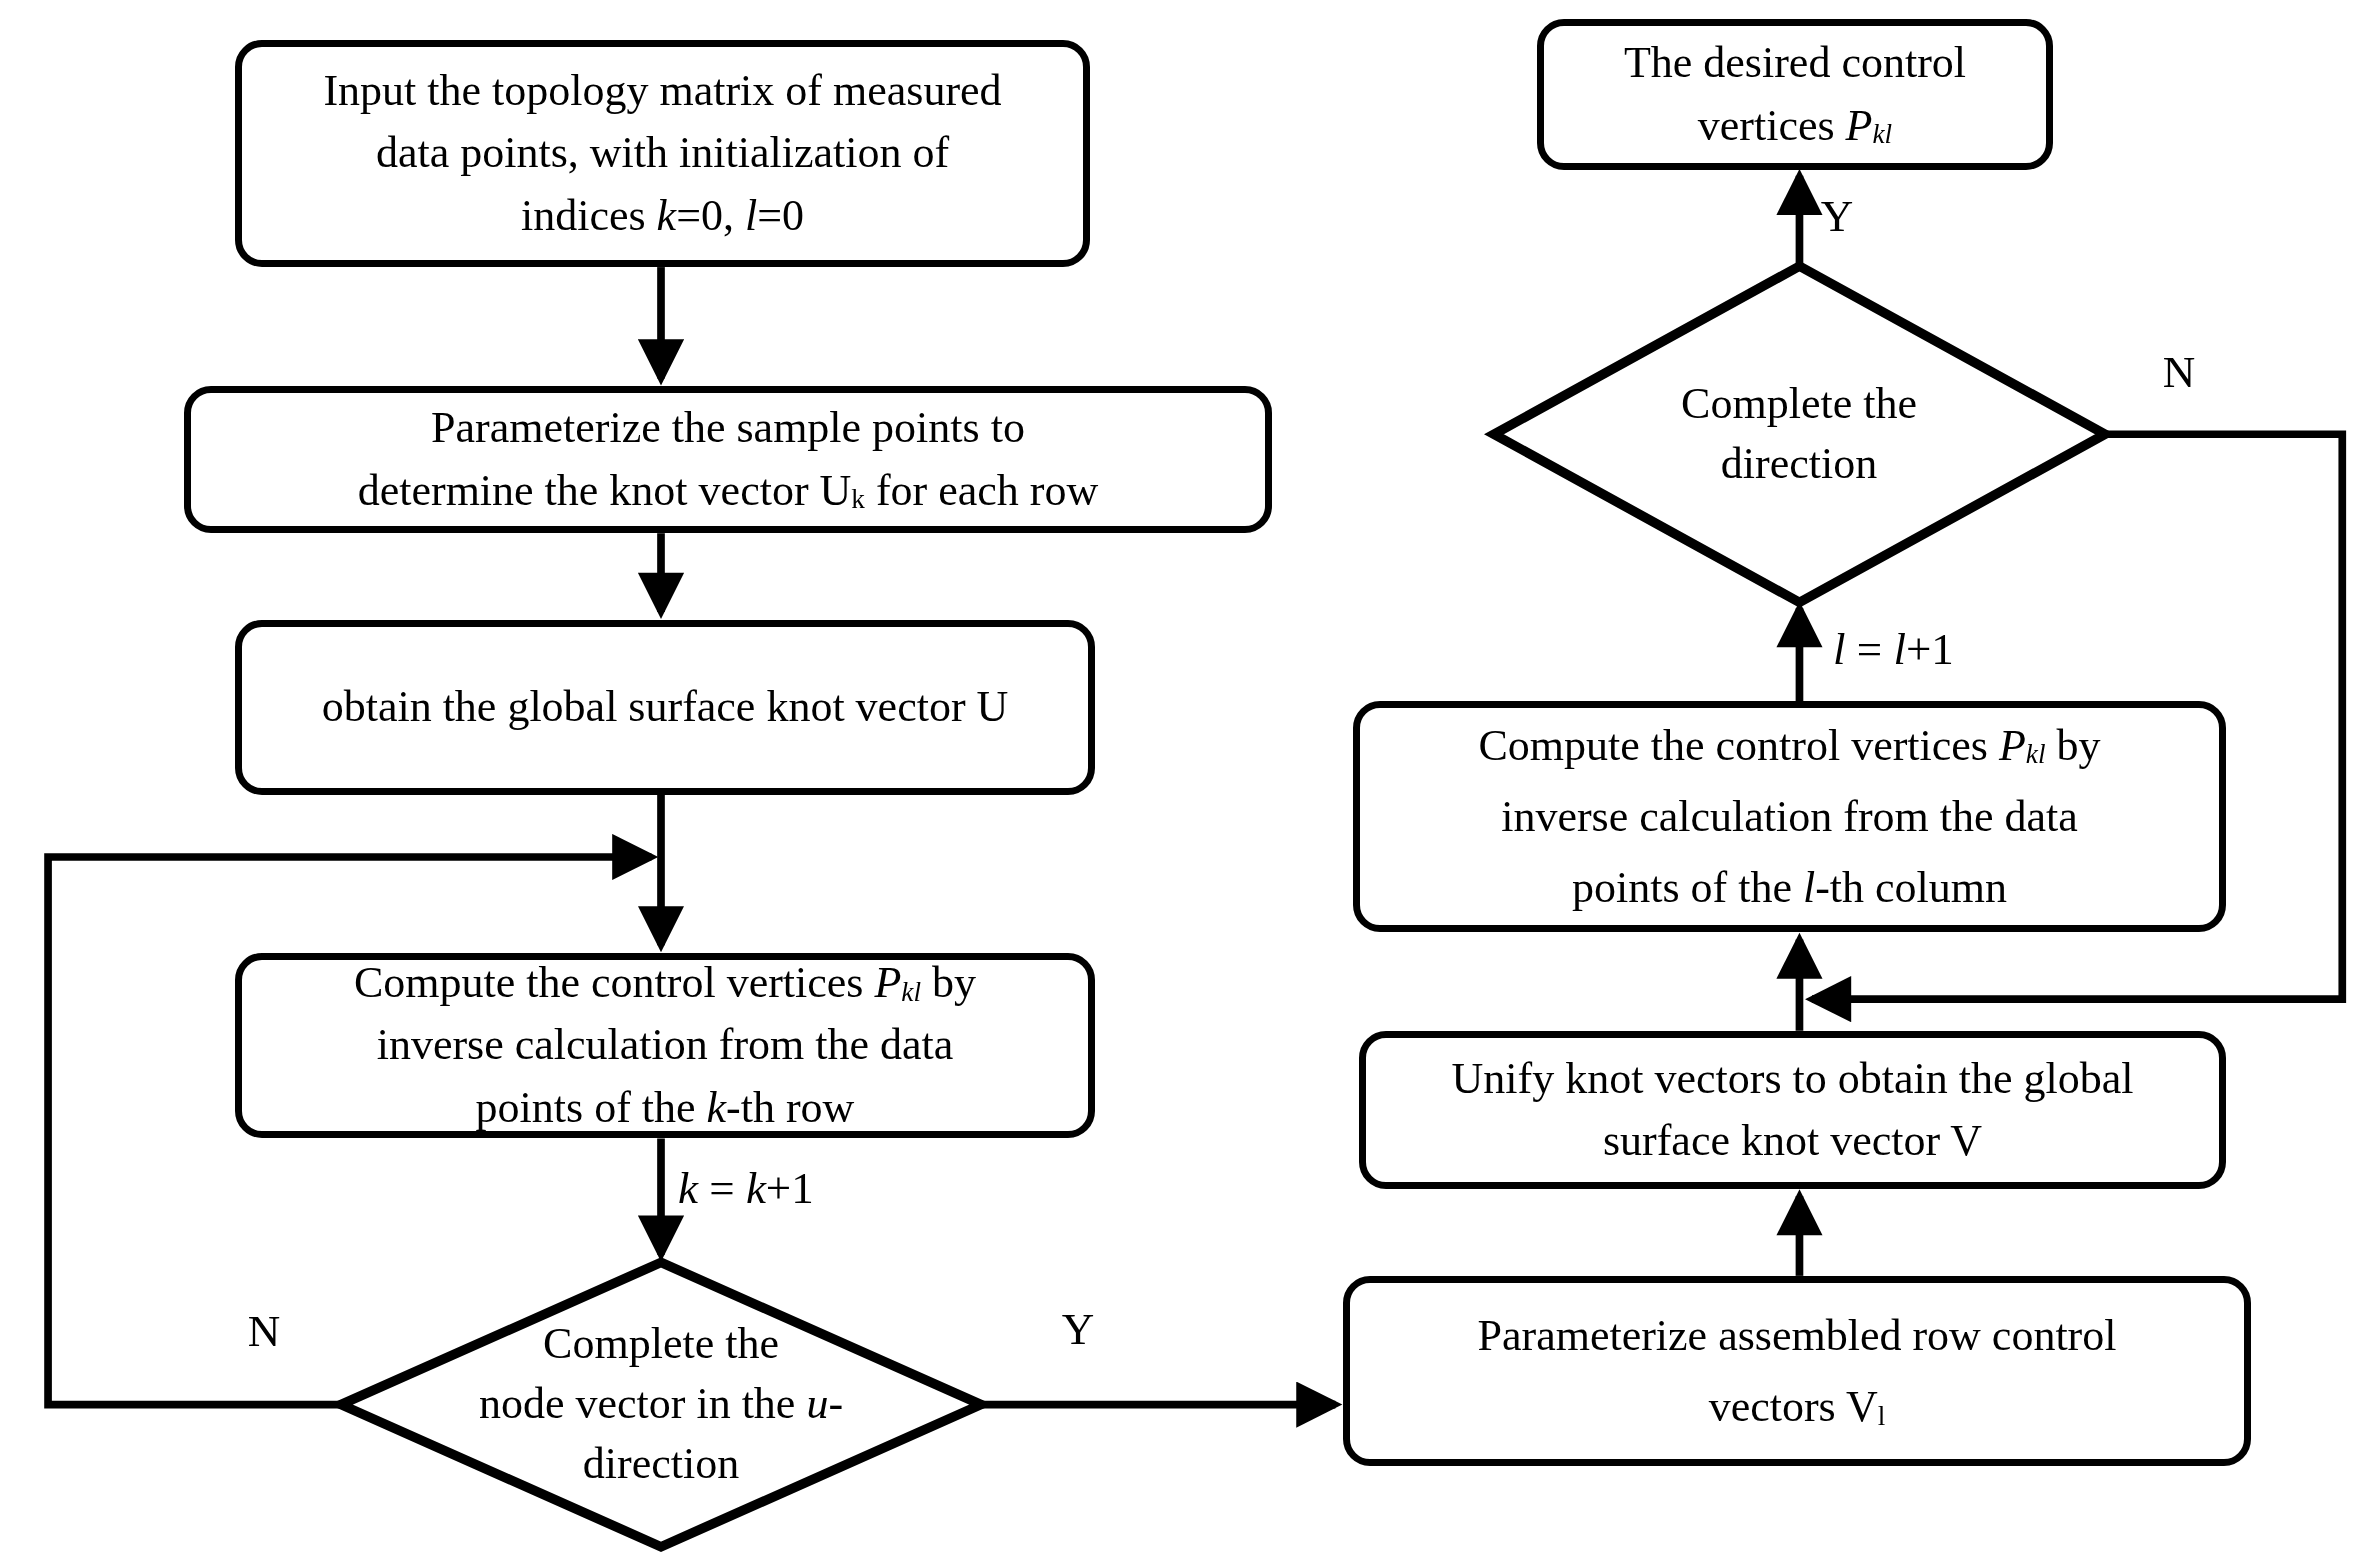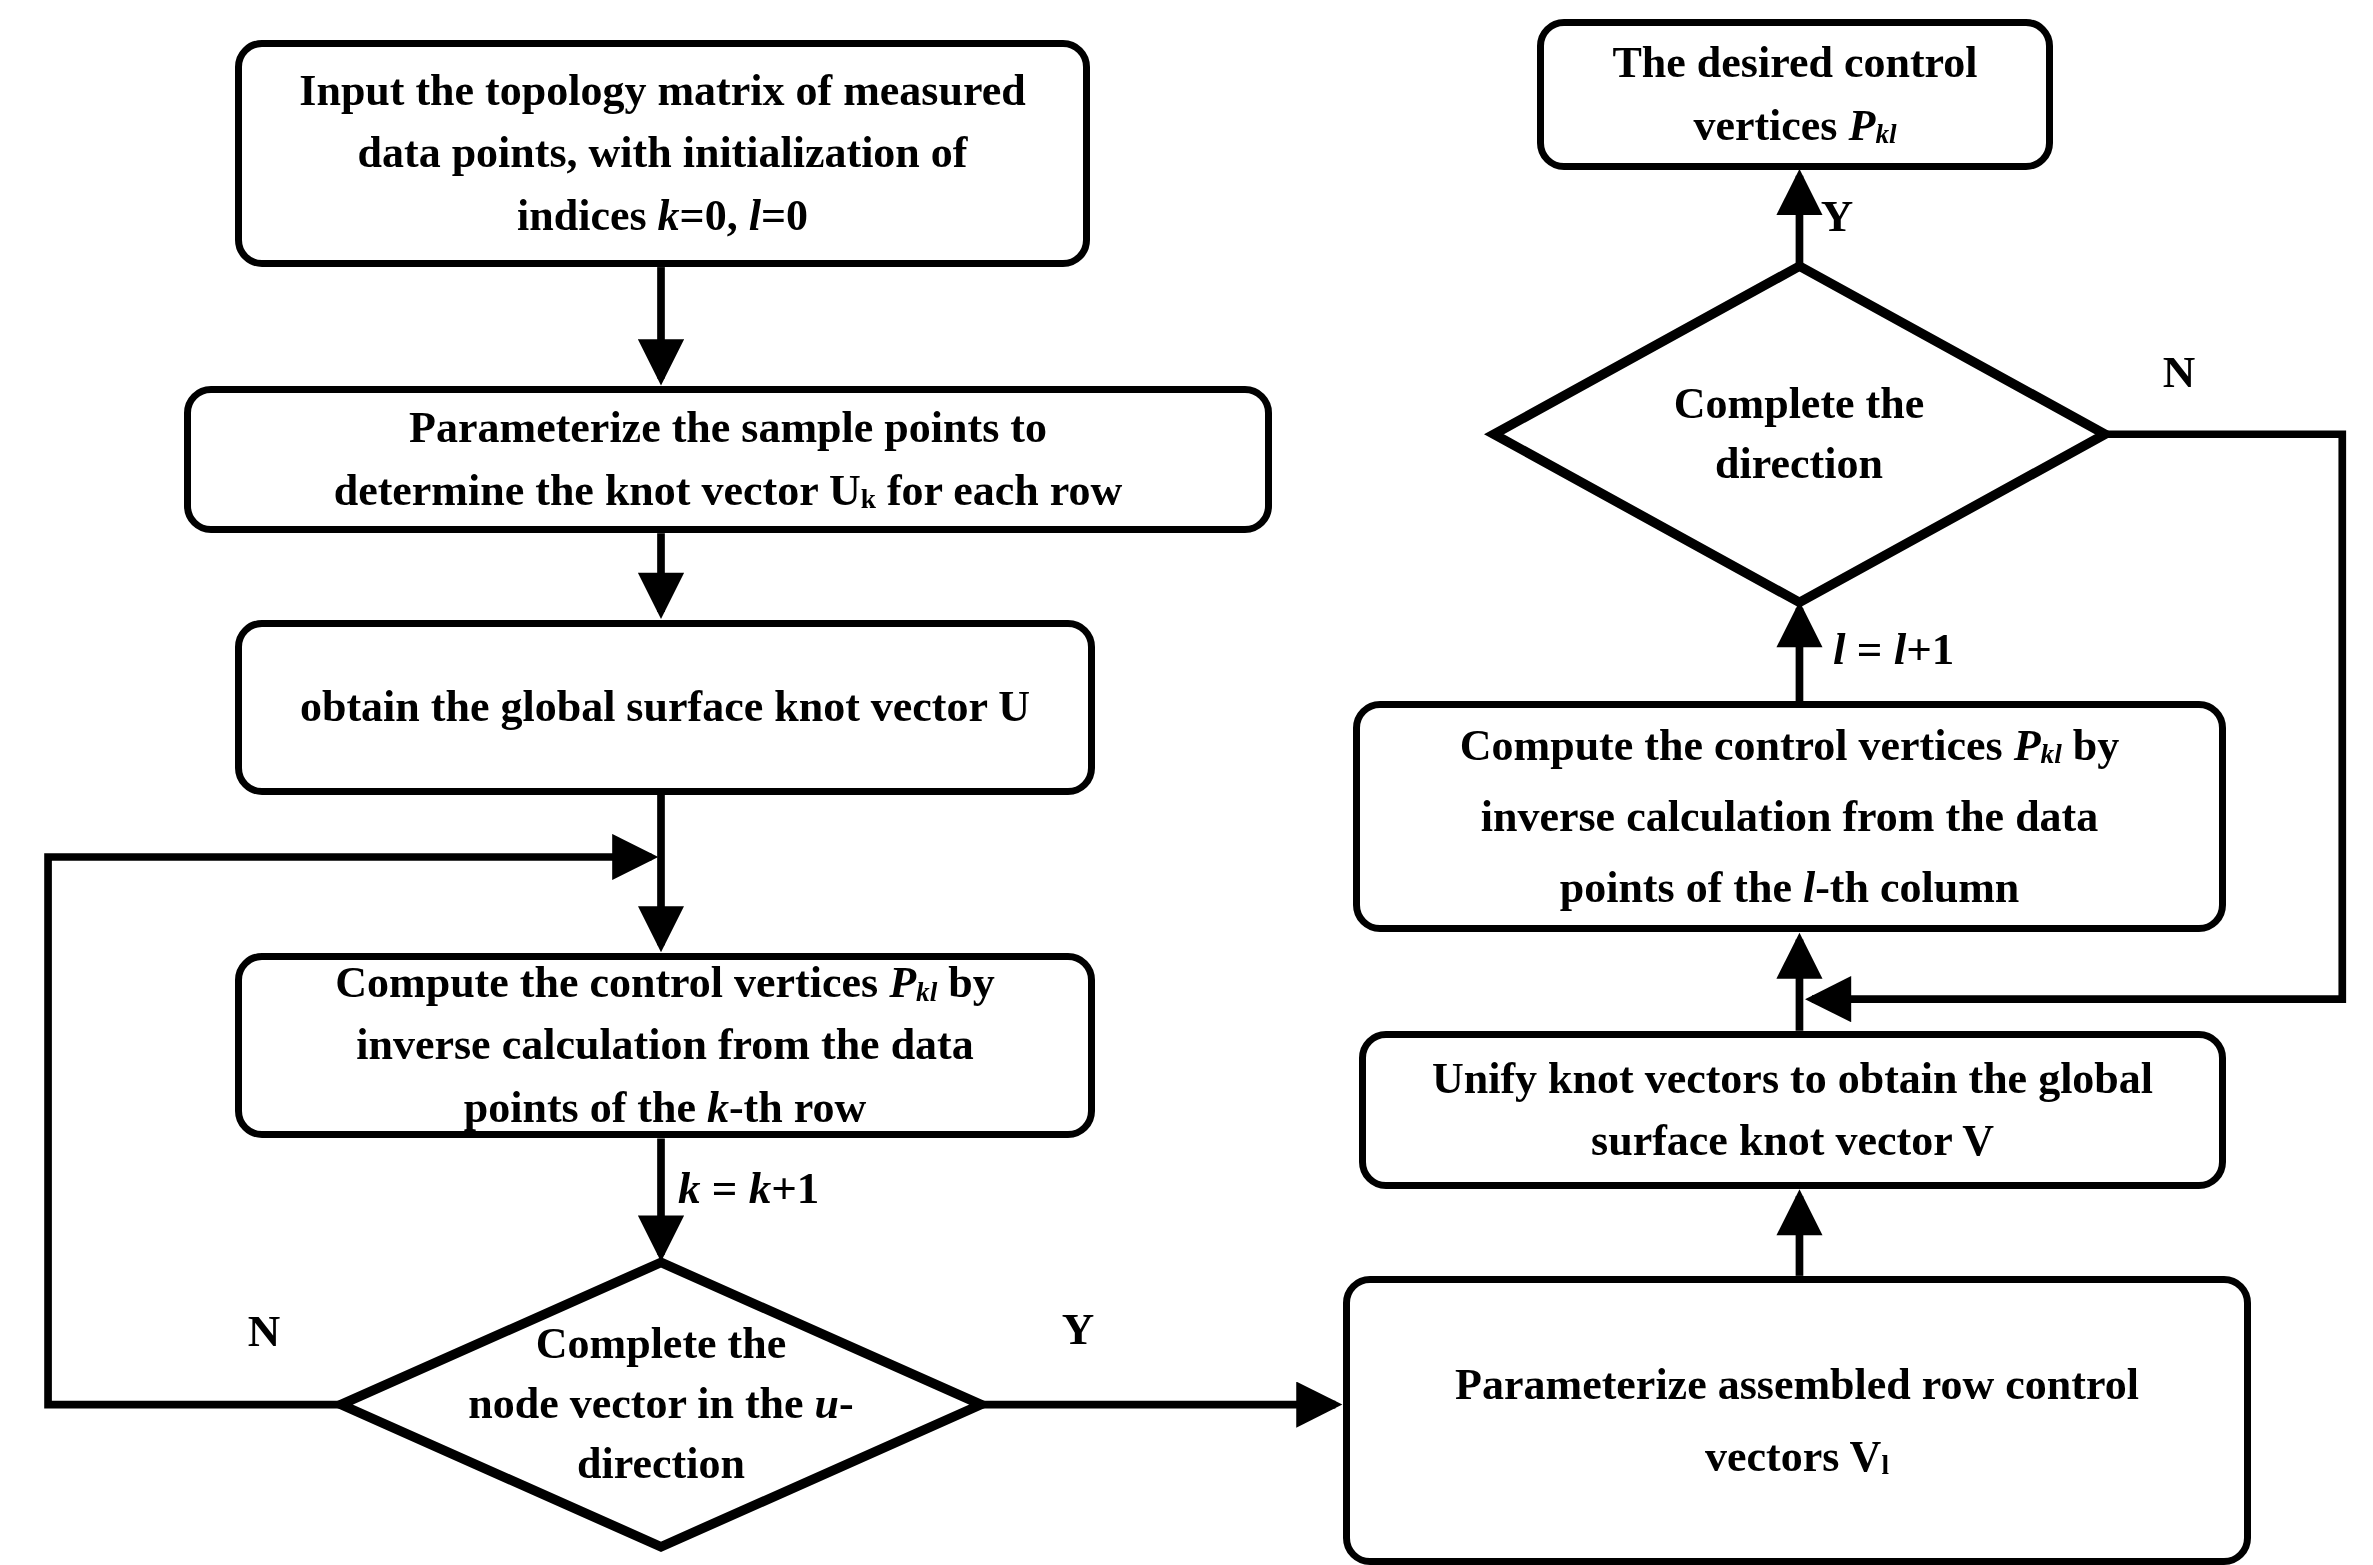--- a/index.html
+++ b/index.html
@@ -1,19 +1,19 @@
 <!DOCTYPE html>
 <html><head>
 <meta charset="utf-8">
 <style>
   html,body{margin:0;padding:0;background:#ffffff;}
   .canvas{
     position:relative;width:2374px;height:1566px;background:#ffffff;
     font-family:"Liberation Serif","DejaVu Serif",serif;
-    font-weight:bold;color:#000;overflow:hidden;
+    font-weight:normal;color:#000;overflow:hidden;
   }
   .wires{position:absolute;left:0;top:0;width:2374px;height:1566px;}
   .wire{fill:none;stroke:#000000;stroke-width:8;}
   .diamond{fill:#ffffff;stroke:#000000;stroke-width:10;}
   .box{
     position:absolute;box-sizing:border-box;background:#ffffff;
     border:7.7px solid #000000;border-radius:27px;
     display:flex;flex-direction:column;justify-content:center;align-items:center;
     text-align:center;font-size:44px;line-height:1.42;
   }
@@ -77,21 +77,21 @@
       <div class="tline"><span>inverse calculation from the data</span></div>
       <div class="tline"><span>points of the </span><i>k</i><span>-th row</span></div>
     </div>
 
   <div class="dtext" style="left:373px;top:1308px;width:576px;height:192px">
       <div class="tline"><span>Complete the</span></div>
       <div class="tline"><span>node vector in the </span><i>u</i><span>-</span></div>
       <div class="tline"><span>direction</span></div>
     </div>
 
-  <div class="box roomy" style="left:1343px;top:1276px;width:908px;height:289px">
+  <div class="box roomy" style="left:1343px;top:1276px;width:908px;height:190px">
       <div class="tline"><span>Parameterize assembled row control</span></div>
       <div class="tline"><span>vectors V</span><sub>l</sub></div>
     </div>
 
   <div class="box" style="left:1359px;top:1031px;width:867px;height:158px">
       <div class="tline"><span>Unify knot vectors to obtain the global</span></div>
       <div class="tline"><span>surface knot vector V</span></div>
     </div>
 
   <div class="box roomy" style="left:1353px;top:701px;width:873px;height:231px">

